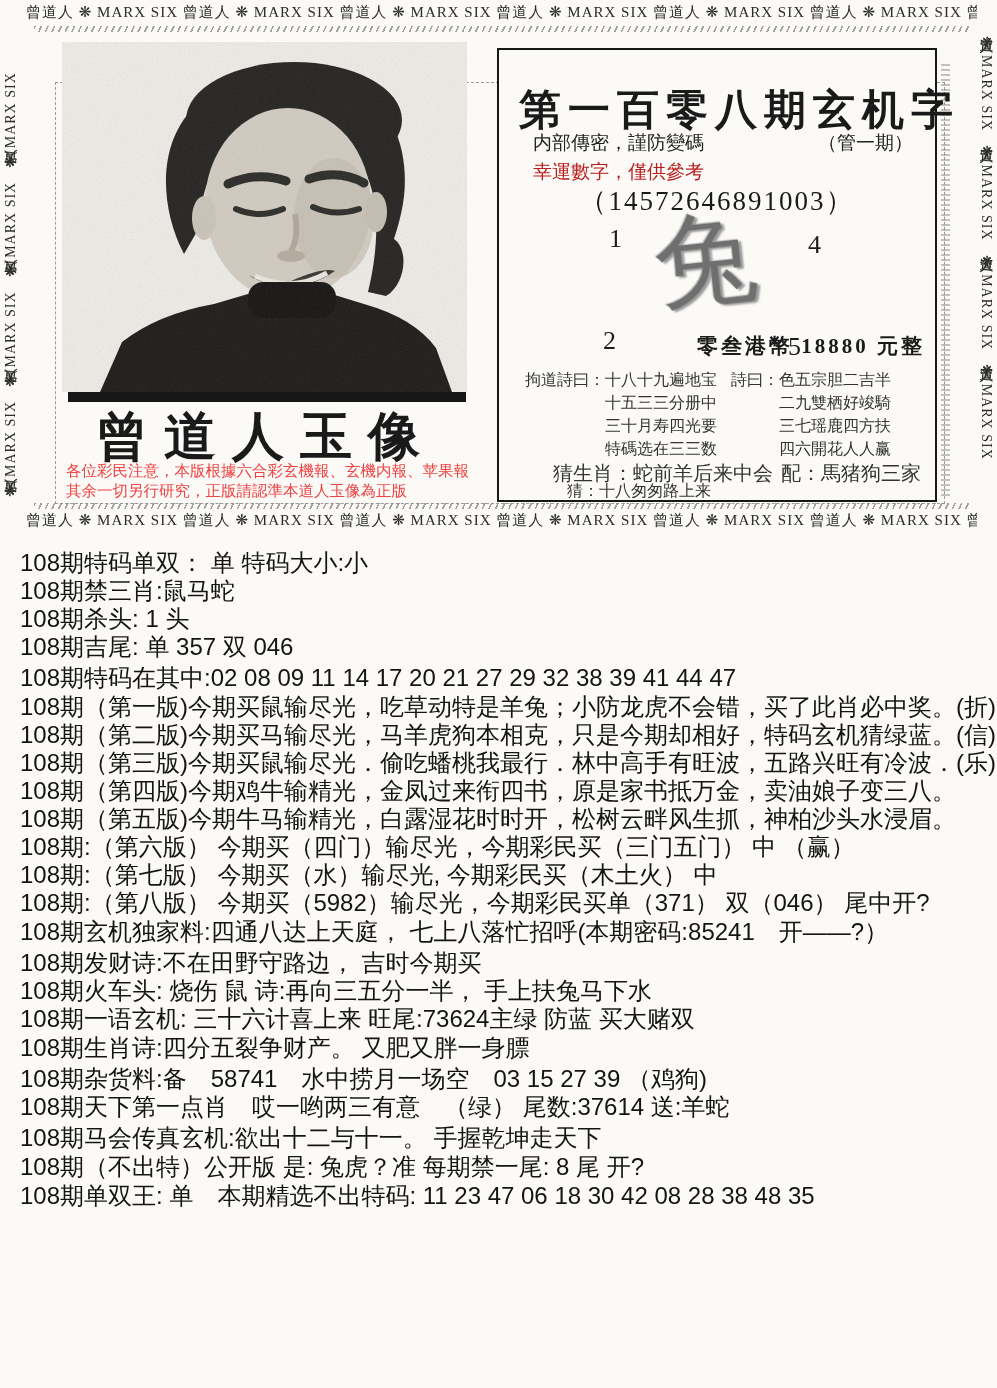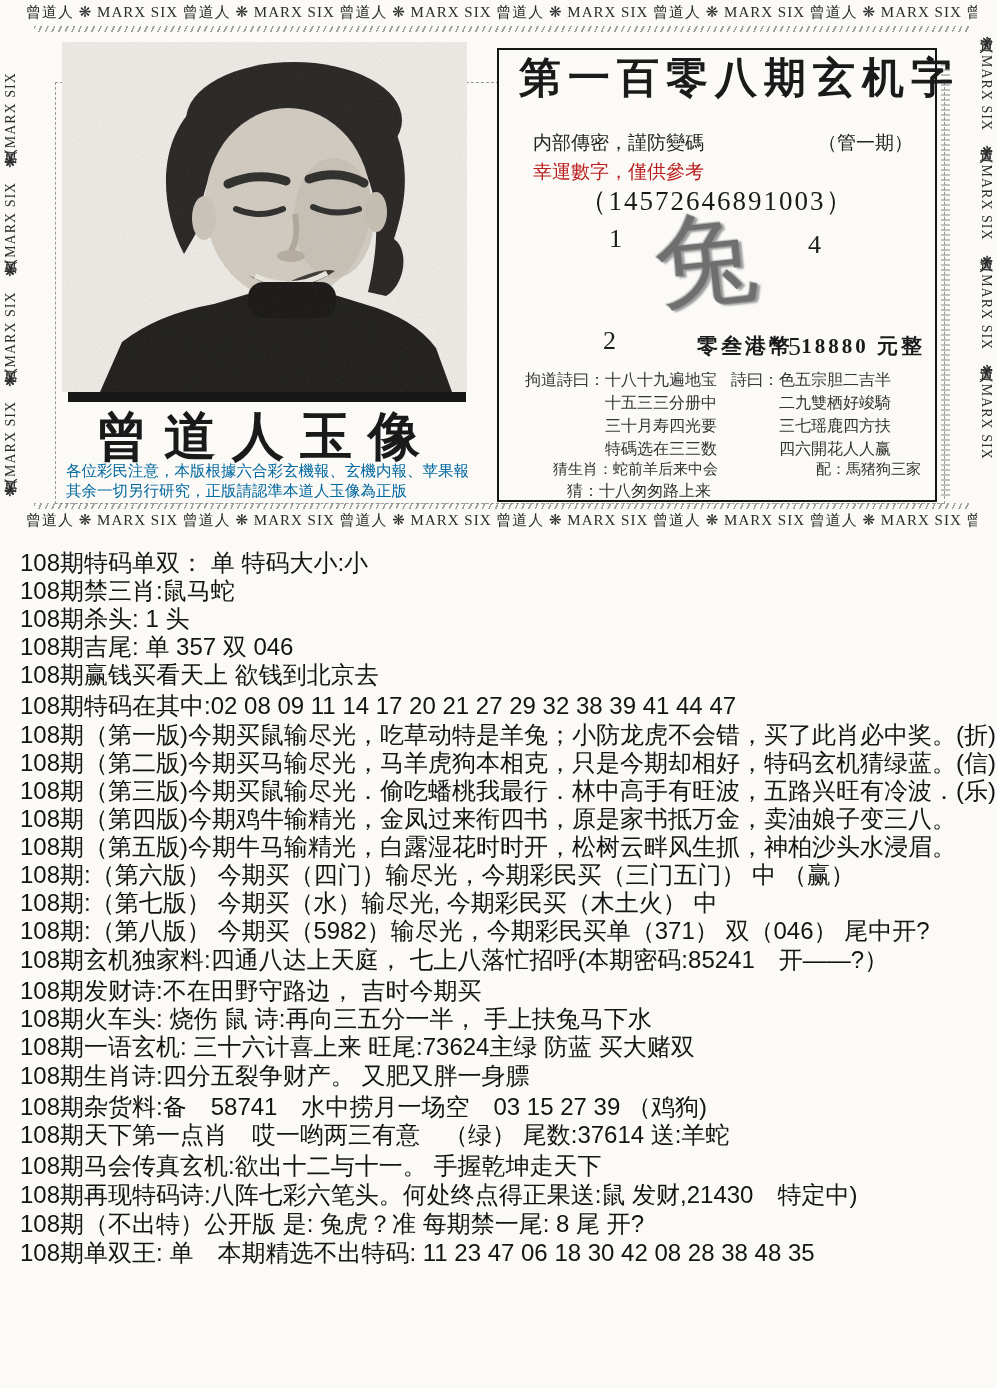--- a/index.html
+++ b/index.html
@@ -42,32 +42,32 @@
   }
   
   .portrait-photo { position:absolute; left:62px; top:42px; }
   .photo-bar { position:absolute; left:68px; top:392px; width:398px; height:10px; background:#171717; }
   .portrait-caption {
     position:absolute; left:58px; top:402px; width:416px; text-align:center;
     font-size:52px; font-weight:bold; letter-spacing:16px;
     font-family:"Liberation Serif","DejaVu Serif",serif; white-space:nowrap;
   }
   .portrait-note {
-    position:absolute; left:66px; width:425px; font-size:15.5px; color:#0369a1;
+    position:absolute; left:66px; width:425px; font-size:15.5px; color:#ef4444;
     white-space:nowrap; font-family:"Liberation Serif","DejaVu Serif",serif;
   }
   .note1 { top:461px; }
   .note2 { top:481px; }
   
   .mystery-box {
     position:absolute; left:497px; top:48px; width:436px; height:450px;
     border:2px solid #171717; background:#fbfaf7;
   }
   .mb-title {
-    position:absolute; top:0; left:20px; right:10px; white-space:nowrap;
+    position:absolute; top:32px; left:20px; right:10px; white-space:nowrap;
     font-size:42px; font-weight:bold; letter-spacing:7px;
     font-family:"Liberation Serif","DejaVu Serif",serif;
   }
   .mb-row1 {
     position:absolute; top:80px; left:34px; right:22px;
     display:flex; justify-content:space-between;
     font-size:19px; color:#222; font-family:"Liberation Serif","DejaVu Serif",serif;
   }
   .mb-row2 {
     position:absolute; top:109px; left:34px; font-size:19px; color:#b91c1c;
@@ -101,21 +101,21 @@
   .poems {
     position:absolute; top:318px; left:26px; right:6px; display:flex; gap:14px;
     font-size:16px; line-height:23px; color:#333;
     font-family:"Liberation Serif","DejaVu Serif",serif; white-space:nowrap;
   }
   .poem-col { flex:0 0 auto;text-align:right; }
   .poem-indent-l { margin-left:80px; }
   .poem-indent-r { margin-left:48px; }
   .guess-row {
     position:absolute; top:410px; left:54px; right:14px;
-    display:flex; justify-content:space-between; font-size:15px; color:#333;
+    display:flex; justify-content:space-between; font-size:20px; color:#333;
     font-family:"Liberation Serif","DejaVu Serif",serif; white-space:nowrap;
   }
   .guess-row2 {
     position:absolute; top:431px; left:68px; font-size:16px; color:#333;
     font-family:"Liberation Serif","DejaVu Serif",serif; white-space:nowrap;text-align:center;
   }
   
   .tips { position:absolute; left:20px; top:550px; right:0; }
   .tip { font-size:24px; line-height:25px; margin-bottom:3px; white-space:nowrap; color:#141414; }
   .g4 { margin-top:4px; } .g6 { margin-top:6px; } .g8 { }
@@ -202,36 +202,34 @@
   </div>
 
   <div class="zigzag zz-bottom"></div>
   <div class="border-bottom-txt">曾道人 ❋ MARX SIX  曾道人 ❋ MARX SIX  曾道人 ❋ MARX SIX  曾道人 ❋ MARX SIX  曾道人 ❋ MARX SIX  曾道人 ❋ MARX SIX  曾道人 ❋ MARX SIX  曾道人 ❋ MARX SIX</div>
 
   <div class="tips">
     <div class="tip">108期特码单双：  单   特码大小:小</div>
     <div class="tip">108期禁三肖:鼠马蛇</div>
     <div class="tip">108期杀头: 1 头</div>
     <div class="tip">108期吉尾: 单 357 双 046</div>
-    <div class="tip">108期赢钱买看天上   欲钱到北京去</div>
     <div class="tip g6">108期特码在其中:02 08 09 11 14 17 20 21 27 29 32 38 39 41 44 47</div>
     <div class="tip g4">108期（第一版)今期买鼠输尽光，吃草动特是羊兔；小防龙虎不会错，买了此肖必中奖。(折)</div>
     <div class="tip">108期（第二版)今期买马输尽光，马羊虎狗本相克，只是今期却相好，特码玄机猜绿蓝。(信)</div>
     <div class="tip">108期（第三版)今期买鼠输尽光．偷吃蟠桃我最行．林中高手有旺波，五路兴旺有冷波．(乐)</div>
     <div class="tip">108期（第四版)今期鸡牛输精光，金凤过来衔四书，原是家书抵万金，卖油娘子变三八。</div>
     <div class="tip">108期（第五版)今期牛马输精光，白露湿花时时开，松树云畔风生抓，神柏沙头水浸眉。</div>
     <div class="tip g8">108期:（第六版） 今期买（四门）输尽光，今期彩民买（三门五门） 中 （赢）</div>
     <div class="tip">108期:（第七版） 今期买（水）输尽光, 今期彩民买（木土火） 中</div>
     <div class="tip">108期:（第八版） 今期买（5982）输尽光，今期彩民买单（371） 双（046） 尾中开?</div>
     <div class="tip g4">108期玄机独家料:四通八达上天庭， 七上八落忙招呼(本期密码:85241　开——?）</div>
     <div class="tip g6">108期发财诗:不在田野守路边， 吉时今期买</div>
     <div class="tip g8">108期火车头: 烧伤 鼠 诗:再向三五分一半， 手上扶兔马下水</div>
     <div class="tip g8">108期一语玄机: 三十六计喜上来 旺尾:73624主绿  防蓝  买大赌双</div>
     <div class="tip g4">108期生肖诗:四分五裂争财产。 又肥又胖一身膘</div>
     <div class="tip g6">108期杂货料:备　58741　水中捞月一场空　03 15 27 39 （鸡狗)</div>
     <div class="tip g8">108期天下第一点肖　哎一哟两三有意　（绿） 尾数:37614 送:羊蛇</div>
     <div class="tip g6">108期马会传真玄机:欲出十二与十一。 手握乾坤走天下</div>
-    <div class="tip g4">108期再现特码诗:八阵七彩六笔头。何处终点得正果送:鼠 发财,21430　特定中)</div>
     <div class="tip g4">108期（不出特）公开版 是:  兔虎？准  每期禁一尾: 8 尾 开?</div>
     <div class="tip g4">108期单双王: 单　本期精选不出特码:  11 23 47 06 18 30 42 08 28 38 48 35</div>
   </div>
 
 </div>
 
 </body></html>

